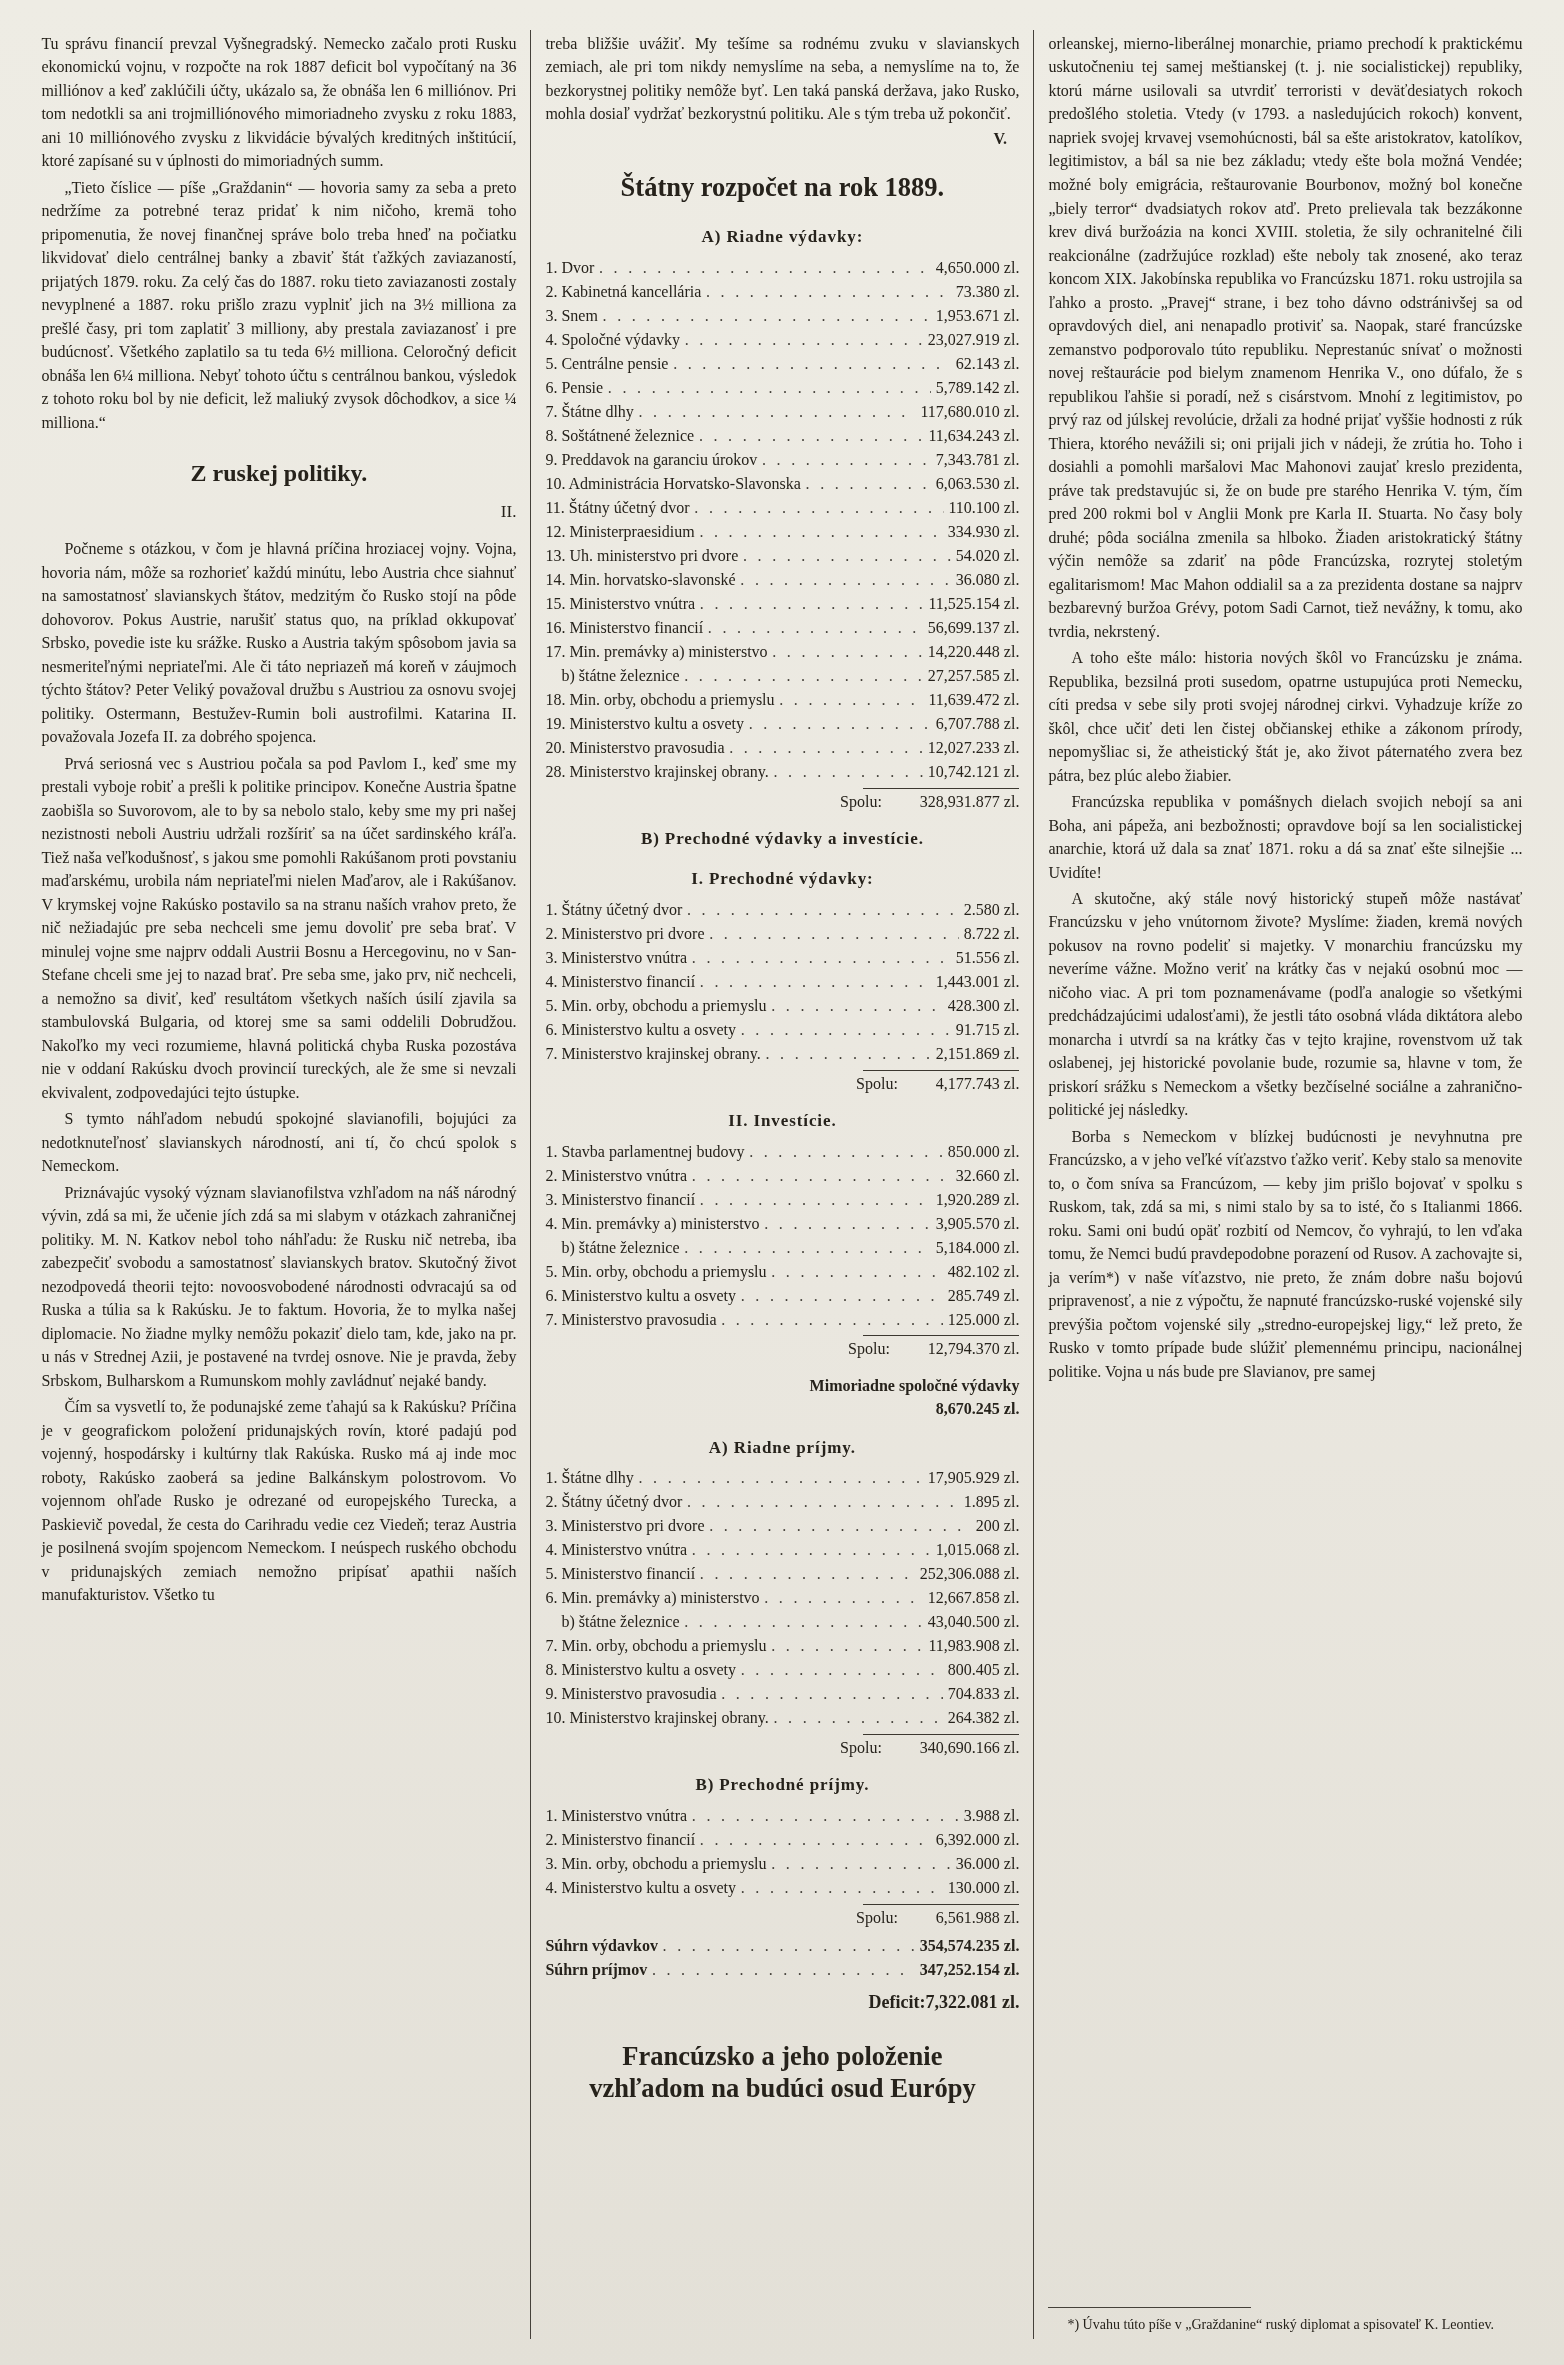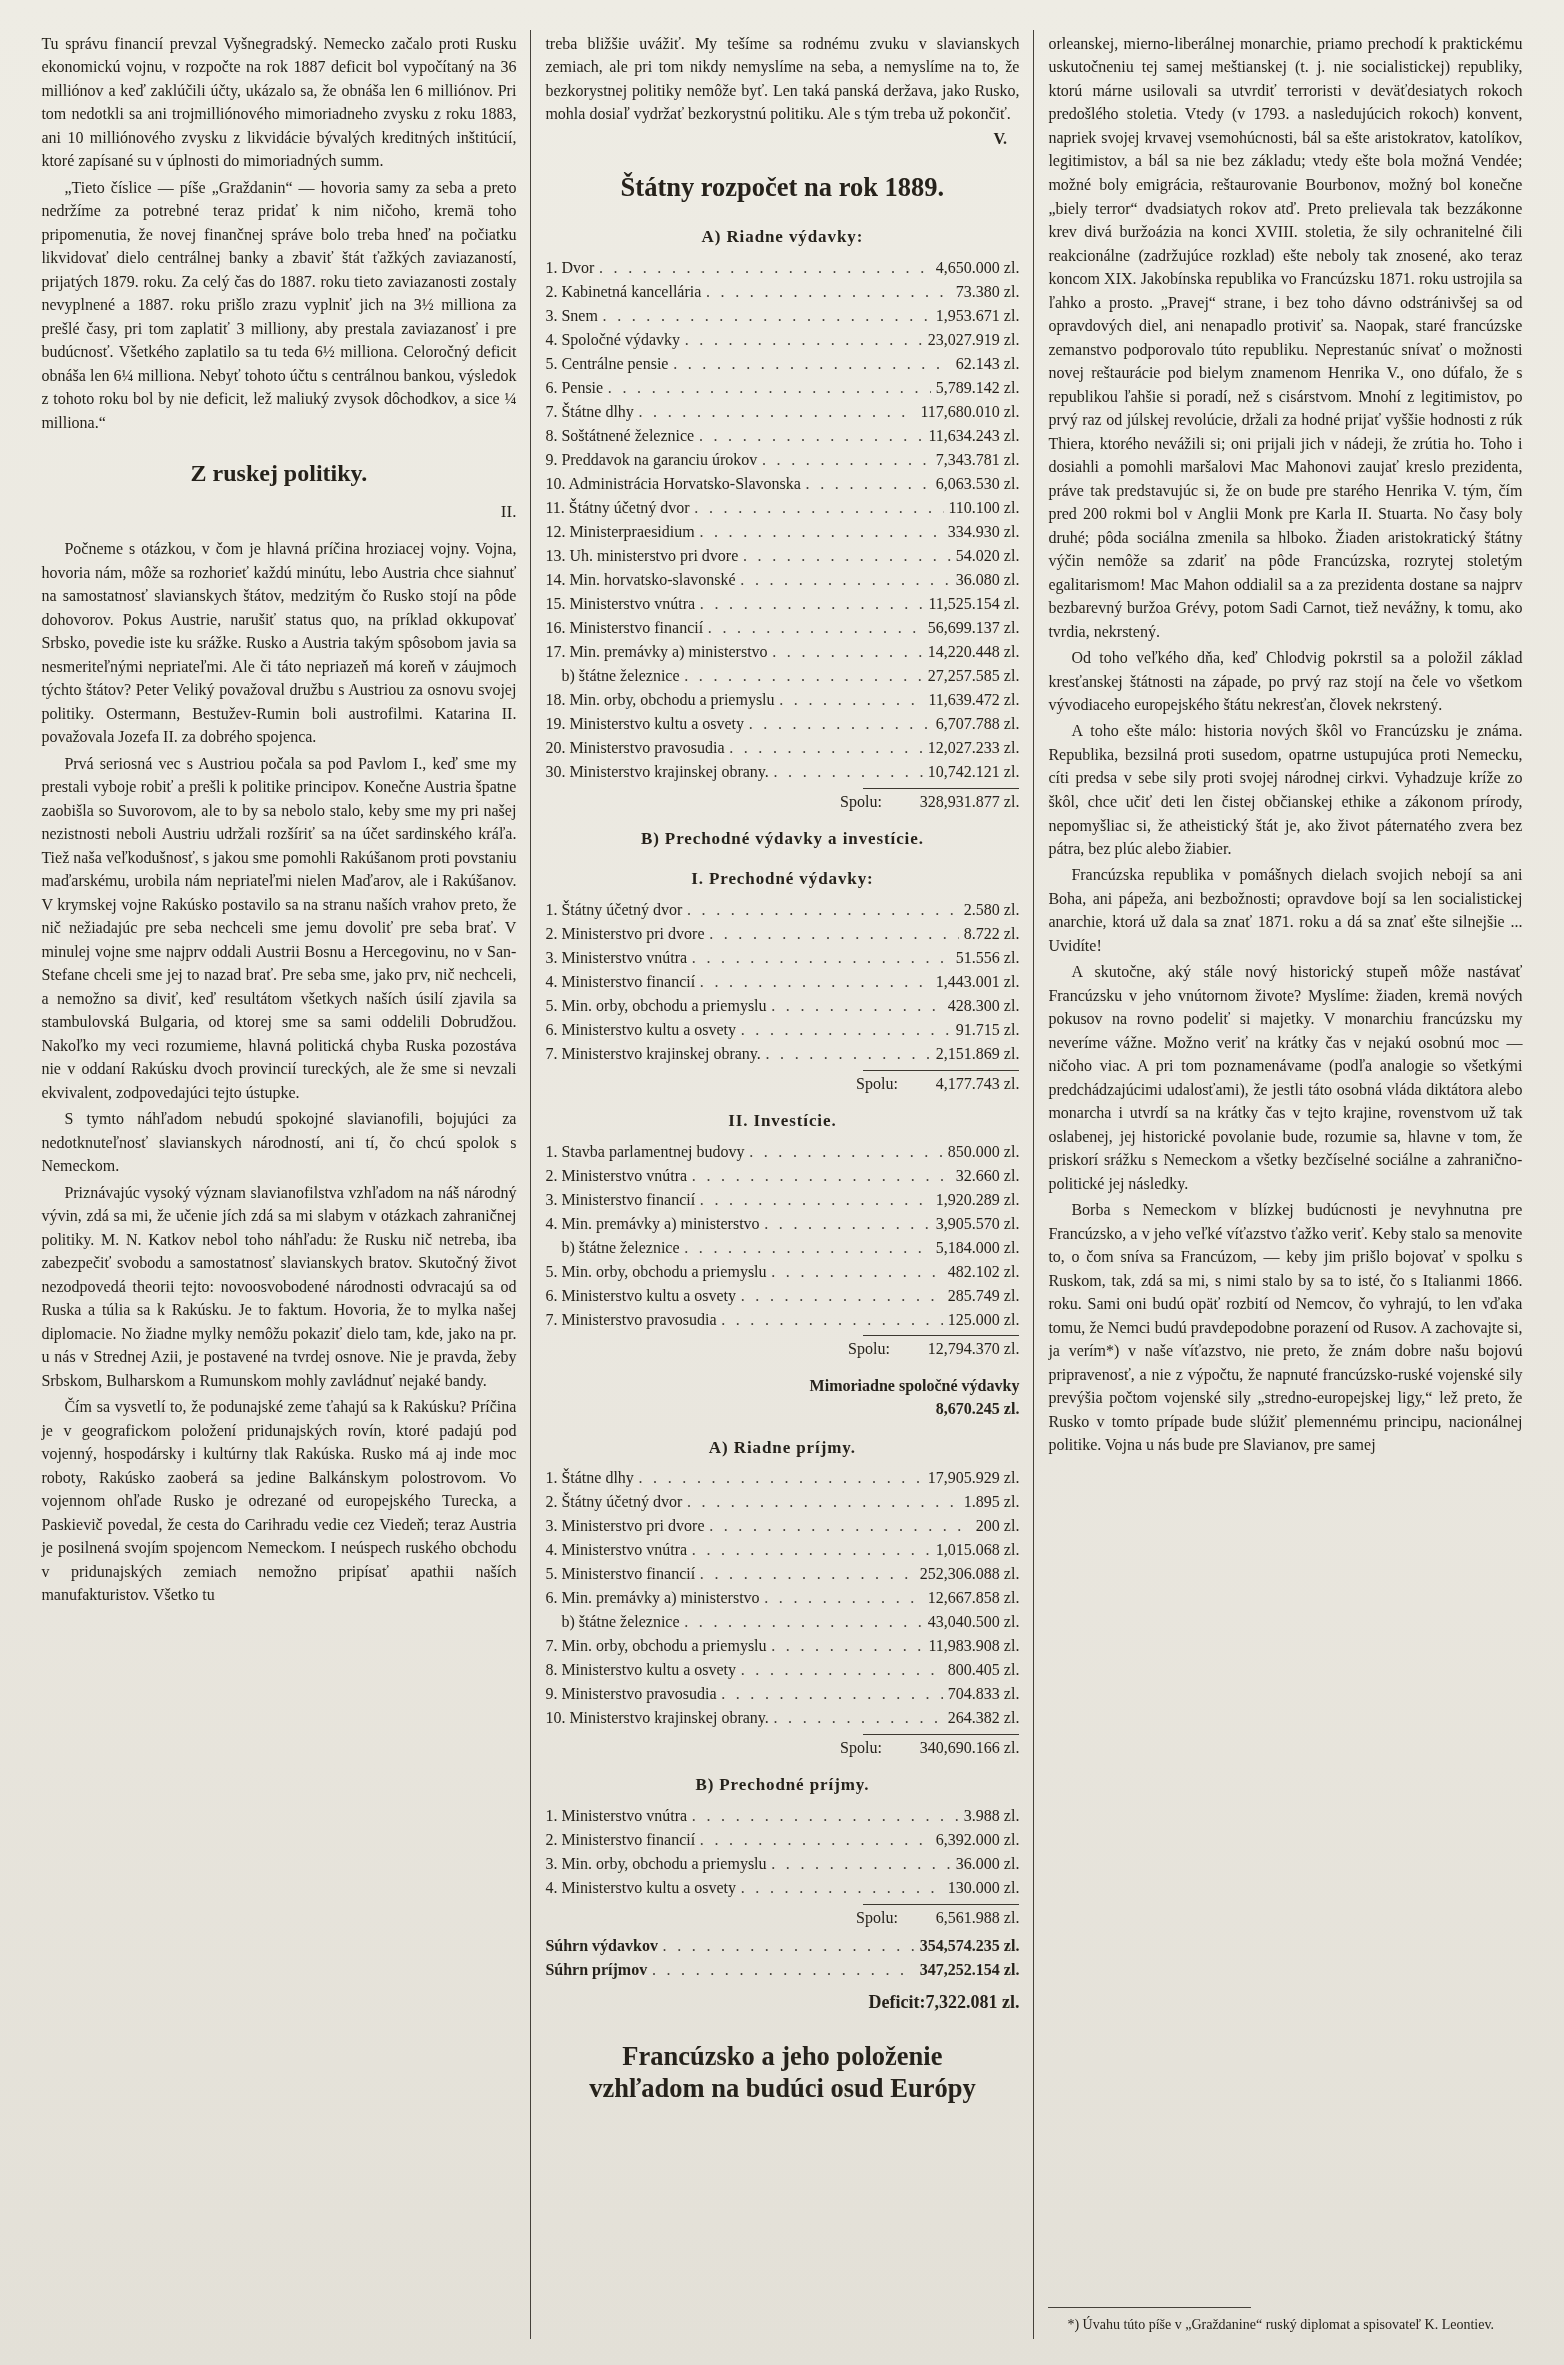--- a/index.html
+++ b/index.html
@@ -191,21 +191,21 @@
           <span class="blabel">19. Ministerstvo kultu a osvety</span>
           <span class="bdots"></span>
           <span class="bval">6,707.788 zl.</span>
         </div>
           <div class="brow">
           <span class="blabel">20. Ministerstvo pravosudia</span>
           <span class="bdots"></span>
           <span class="bval">12,027.233 zl.</span>
         </div>
           <div class="brow">
-          <span class="blabel">30. Ministerstvo krajinskej obrany.</span>
+          <span class="blabel">28. Ministerstvo krajinskej obrany.</span>
           <span class="bdots"></span>
           <span class="bval">10,742.121 zl.</span>
         </div>
         </div>
       <div class="sum-rule"></div>
       <div class="total-row">
         <span>Spolu:</span>
         <span>328,931.877 zl.</span>
       </div>
 
@@ -420,21 +420,20 @@
       <h1 class="big-title">
         <span>Francúzsko a jeho položenie</span><br>
         <span>vzhľadom na budúci osud Európy</span>
       </h1>
     </section>
 
     <section class="col">
       <p class="para cont">orleanskej, mierno-liberálnej monarchie, priamo prechodí k praktickému uskutočneniu tej samej meštianskej (t. j. nie socialistickej) republiky, ktorú márne usilovali sa utvrdiť terroristi v deväťdesiatych rokoch predošlého stoletia. Vtedy (v 1793. a nasledujúcich rokoch) konvent, napriek svojej krvavej vsemohúcnosti, bál sa ešte aristokratov, katolíkov, legitimistov, a bál sa nie bez základu; vtedy ešte bola možná Vendée; možné boly emigrácia, reštaurovanie Bourbonov, možný bol konečne „biely terror“ dvadsiatych rokov atď. Preto prelievala tak bezzákonne krev divá buržoázia na konci XVIII. stoletia, že sily ochranitelné čili reakcionálne (zadržujúce rozklad) ešte neboly tak znosené, ako teraz koncom XIX. Jakobínska republika vo Francúzsku 1871. roku ustrojila sa ľahko a prosto. „Pravej“ strane, i bez toho dávno odstránivšej sa od opravdových diel, ani nenapadlo protiviť sa. Naopak, staré francúzske zemanstvo podporovalo túto republiku. Neprestanúc snívať o možnosti novej reštaurácie pod bielym znamenom Henrika V., ono dúfalo, že s republikou ľahšie si poradí, než s cisárstvom. Mnohí z legitimistov, po prvý raz od júlskej revolúcie, držali za hodné prijať vyššie hodnosti z rúk Thiera, ktorého nevážili si; oni prijali jich v nádeji, že zrútia ho. Toho i dosiahli a pomohli maršalovi Mac Mahonovi zaujať kreslo prezidenta, práve tak predstavujúc si, že on bude pre starého Henrika V. tým, čím pred 200 rokmi bol v Anglii Monk pre Karla II. Stuarta. No časy boly druhé; pôda sociálna zmenila sa hlboko. Žiaden aristokratický štátny výčin nemôže sa zdariť na pôde Francúzska, rozrytej stoletým egalitarismom! Mac Mahon oddialil sa a za prezidenta dostane sa najprv bezbarevný buržoa Grévy, potom Sadi Carnot, tiež nevážny, k tomu, ako tvrdia, nekrstený.</p>
 
       <div>
-          <p class="para">Od toho veľkého dňa, keď Chlodvig pokrstil sa a položil základ kresťanskej štátnosti na západe, po prvý raz stojí na čele vo všetkom vývodiaceho europejského štátu nekresťan, človek nekrstený.</p>
           <p class="para">A toho ešte málo: historia nových škôl vo Francúzsku je známa. Republika, bezsilná proti susedom, opatrne ustupujúca proti Nemecku, cíti predsa v sebe sily proti svojej národnej cirkvi. Vyhadzuje kríže zo škôl, chce učiť deti len čistej občianskej ethike a zákonom prírody, nepomyšliac si, že atheistický štát je, ako život páternatého zvera bez pátra, bez plúc alebo žiabier.</p>
           <p class="para">Francúzska republika v pomášnych dielach svojich nebojí sa ani Boha, ani pápeža, ani bezbožnosti; opravdove bojí sa len socialistickej anarchie, ktorá už dala sa znať 1871. roku a dá sa znať ešte silnejšie ... Uvidíte!</p>
           <p class="para">A skutočne, aký stále nový historický stupeň môže nastávať Francúzsku v jeho vnútornom živote? Myslíme: žiaden, kremä nových pokusov na rovno podeliť si majetky. V monarchiu francúzsku my neveríme vážne. Možno veriť na krátky čas v nejakú osobnú moc — ničoho viac. A pri tom poznamenávame (podľa analogie so všetkými predchádzajúcimi udalosťami), že jestli táto osobná vláda diktátora alebo monarcha i utvrdí sa na krátky čas v tejto krajine, rovenstvom už tak oslabenej, jej historické povolanie bude, rozumie sa, hlavne v tom, že priskorí srážku s Nemeckom a všetky bezčíselné sociálne a zahranično-politické jej následky.</p>
           <p class="para">Borba s Nemeckom v blízkej budúcnosti je nevyhnutna pre Francúzsko, a v jeho veľké víťazstvo ťažko veriť. Keby stalo sa menovite to, o čom sníva sa Francúzom, — keby jim prišlo bojovať v spolku s Ruskom, tak, zdá sa mi, s nimi stalo by sa to isté, čo s Italianmi 1866. roku. Sami oni budú opäť rozbití od Nemcov, čo vyhrajú, to len vďaka tomu, že Nemci budú pravdepodobne porazení od Rusov. A zachovajte si, ja verím*) v naše víťazstvo, nie preto, že znám dobre našu bojovú pripravenosť, a nie z výpočtu, že napnuté francúzsko-ruské vojenské sily prevýšia počtom vojenské sily „stredno-europejskej ligy,“ lež preto, že Rusko v tomto prípade bude slúžiť plemennému principu, nacionálnej politike. Vojna u nás bude pre Slavianov, pre samej</p>
         </div>
 
       <div class="fn-block">
         <div class="footnote-rule"></div>
         <p class="footnote">*) Úvahu túto píše v „Graždanine“ ruský diplomat a spisovateľ K. Leontiev.</p>
       </div>

